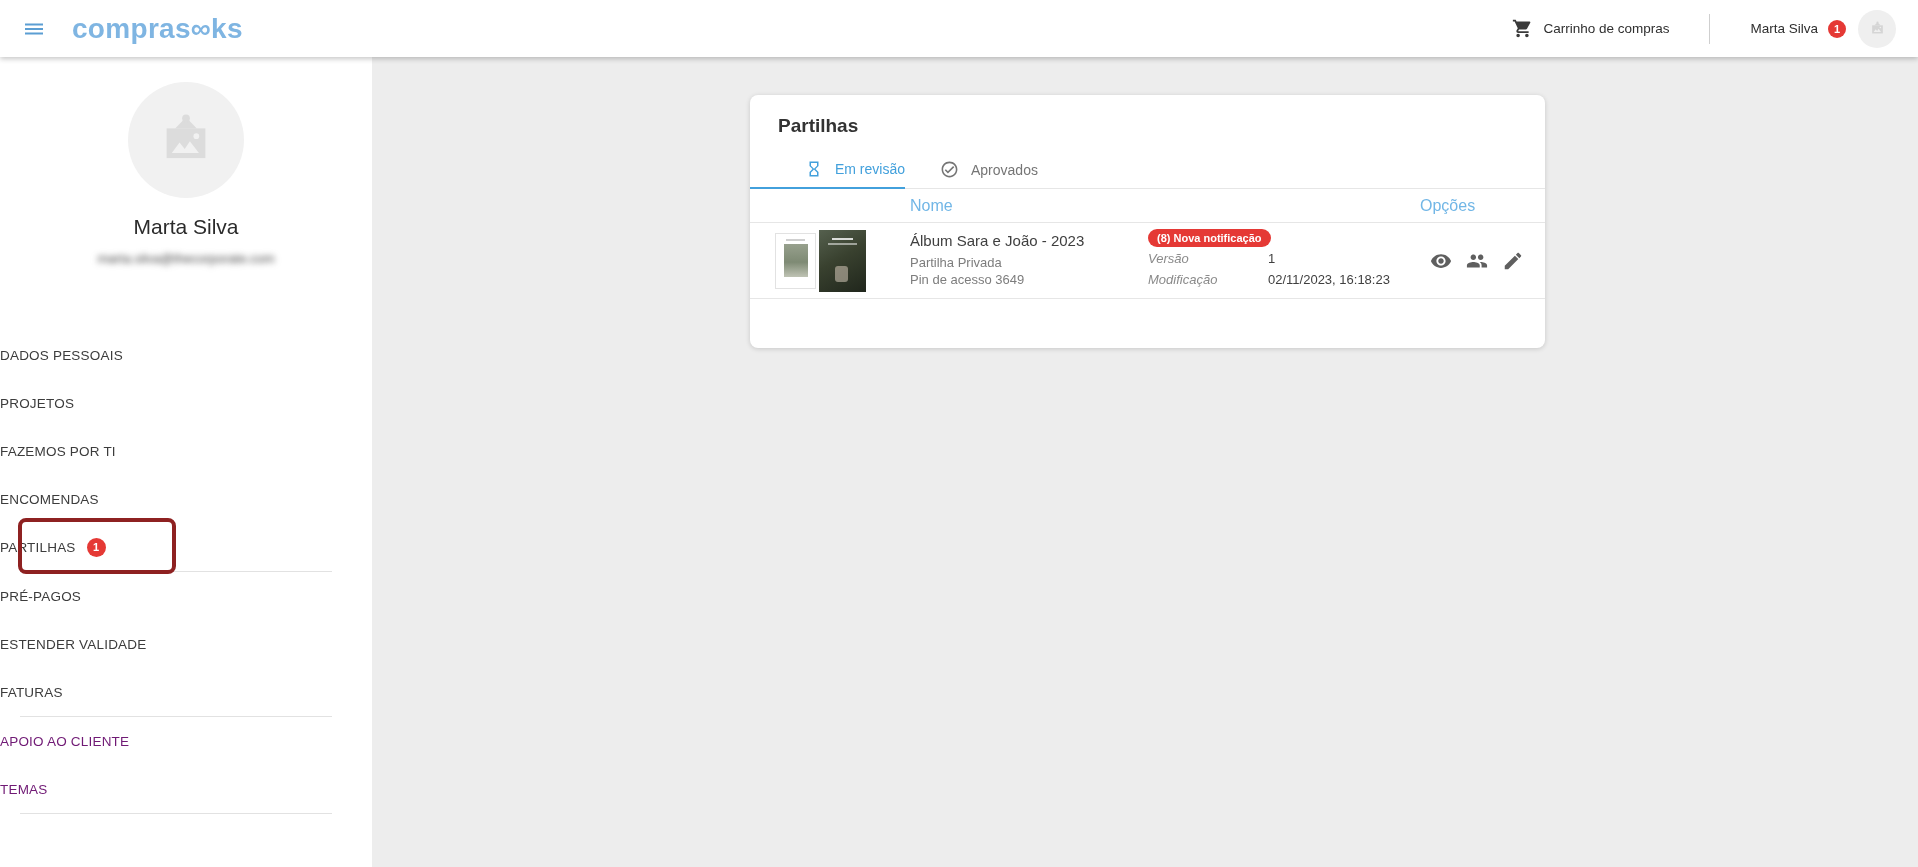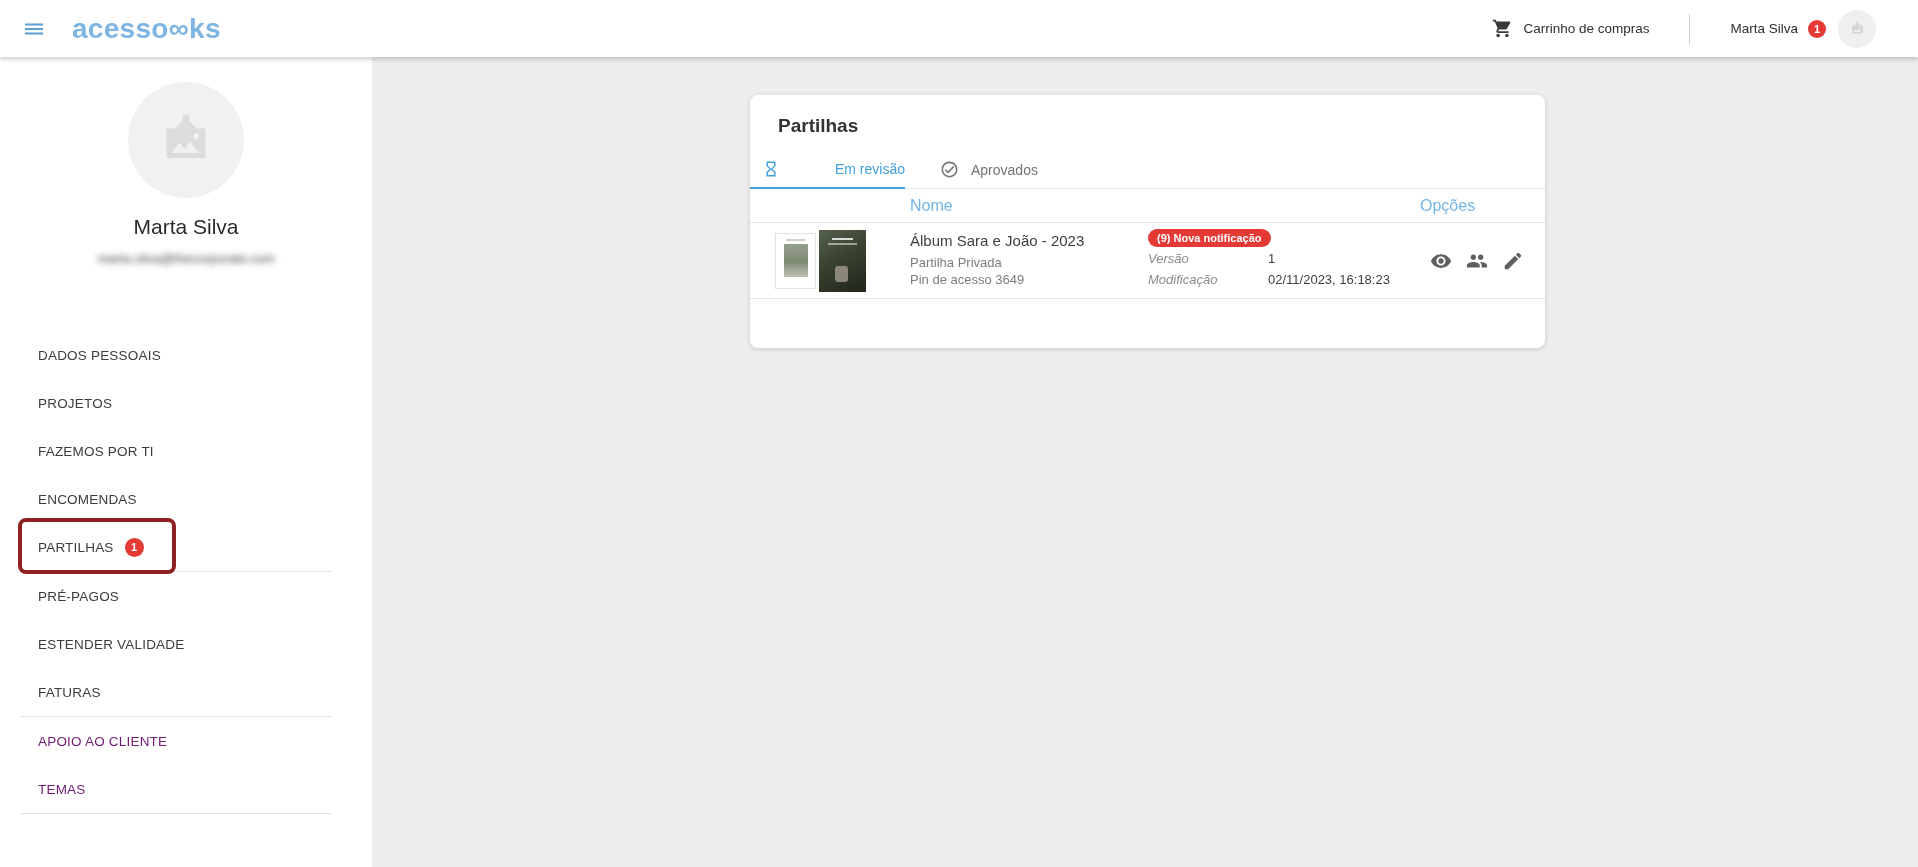--- a/index.html
+++ b/index.html
@@ -16,21 +16,21 @@
     position:absolute; top:0; left:0; width:100%; height:57px;
     background:#ffffff; z-index:20;
     box-shadow:0 2px 5px rgba(0,0,0,0.22);
     display:flex; align-items:center;
   }
   .hamburger { margin-left:22px; width:24px; height:24px; color:#5b9ed3; cursor:pointer; display:flex; align-items:center; }
   .logo {
     margin-left:26px; font-size:28px; font-weight:700; color:#7fb5e2;
     letter-spacing:0.3px; cursor:pointer; line-height:1;
   }
-  .header-right { margin-left:auto; display:flex; align-items:center; padding-right:42px;justify-content:center; }
+  .header-right { margin-left:auto; display:flex; align-items:center; padding-right:22px;justify-content:center; }
   .cart-btn { display:flex; align-items:center; gap:10px; cursor:pointer; color:#2f2f2f; }
   .cart-btn svg { color:#3a3a3a; }
   .cart-label { font-size:13.5px; }
   .vdivider { width:1px; height:30px; background:#cfcfcf; margin:0 40px; }
   .user-name { font-size:13.5px; color:#2f2f2f; cursor:pointer; }
   .count-badge {
     min-width:18px; height:18px; border-radius:50%;
     background:#e53935; color:#fff; font-size:11px; font-weight:bold;
     display:flex; align-items:center; justify-content:center;
     margin-left:10px;
@@ -54,21 +54,21 @@
     position:absolute; top:158px; left:0; width:372px;
     text-align:center; font-size:21px; color:#2b2b2b;
   }
   .profile-email {
     position:absolute; top:194px; left:0; width:372px;
     text-align:center; font-size:13px; color:#454545;
     filter:blur(3px);
   }
   .menu { position:absolute; top:274px; left:0; right:0; }
   .menu-item {
-    height:48px; display:flex; align-items:center; padding-left:38px;
+    height:48px; display:flex; align-items:center; 
     font-size:13.5px; letter-spacing:0.2px; color:#3c3c3c; cursor:pointer;
   }
   .menu-item.accent { color:#701a75; }
   .menu-divider { height:1px; background:#e2e2e2; margin:0 40px 0 20px; }
   .item-badge {
     min-width:19px; height:19px; border-radius:50%;
     background:#e53935; color:#fff; font-size:11px; font-weight:bold;
     display:flex; align-items:center; justify-content:center;
     margin-left:11px;
   }
@@ -80,21 +80,21 @@
   
   .card {
     position:absolute; left:750px; top:95px; width:795px; height:253px;
     background:#ffffff; border-radius:8px; z-index:6;
     box-shadow:0 1px 5px rgba(0,0,0,0.16);
   }
   .card-title { position:absolute; top:20px; left:28px; font-size:19px; font-weight:bold; color:#333; }
   .tabs { position:absolute; top:56px; left:0; right:0; height:38px; border-bottom:1px solid #e6e6e6; display:flex; }
   .tab { display:flex; align-items:center; gap:12px; font-size:14px; cursor:pointer; }
   .tab.active {
-    width:155px; justify-content:space-between; color:#42a0dc; font-weight:500;
+    width:155px; justify-content:flex-end; color:#42a0dc; font-weight:500;
     border-bottom:2px solid #42a0dc; margin-bottom:-1px;padding-left:12px;
   }
   .tab.inactive { margin-left:35px; color:#757575; }
   .thead {
     position:absolute; top:94px; left:0; right:0; height:34px;
     border-bottom:1px solid #e6e6e6; font-size:16px; color:#71b6e6;
   }
   .th-nome { position:absolute; left:160px; line-height:34px; }
   .th-opcoes { position:absolute; left:670px; line-height:34px; }
   .trow { position:absolute; top:128px; left:0; right:0; height:76px; border-bottom:1px solid #e6e6e6; }
@@ -135,21 +135,21 @@
 <body>
 
 <div class="header">
   <div class="hamburger">
     <span class="icon">
       <svg width="24" height="24" viewBox="0 0 24 24" fill="currentColor">
           <path d="M3 6.5h18v2H3zM3 11h18v2H3zM3 15.5h18v2H3z"></path>
         </svg>
     </span>
   </div>
-  <div class="logo">acesso∞ks</div>
+  <div class="logo">compras∞ks</div>
   <div class="header-right">
     <div class="cart-btn">
       <span class="icon">
         <svg width="21" height="21" viewBox="0 0 24 24" fill="currentColor">
             <path d="M7 18c-1.1 0-1.99.9-1.99 2S5.9 22 7 22s2-.9 2-2-.9-2-2-2zM1 2v2h2l3.6 7.59-1.35 2.45c-.16.28-.25.61-.25.96 0 1.1.9 2 2 2h12v-2H7.42c-.14 0-.25-.11-.25-.25l.03-.12.9-1.63h7.45c.75 0 1.41-.41 1.75-1.03l3.58-6.49c.08-.14.12-.31.12-.49 0-.55-.45-1-1-1H5.21l-.94-2H1zm16 16c-1.1 0-1.99.9-1.99 2s.89 2 1.99 2 2-.9 2-2-.9-2-2-2z"></path>
           </svg>
       </span>
       <span class="cart-label">Carrinho de compras</span>
     </div>
     <div class="vdivider"></div>
@@ -260,21 +260,21 @@
         </div>
     </div>
 
     <div class="row-name">
       <div class="row-title">Álbum Sara e João - 2023</div>
       <div class="row-sub">Partilha Privada</div>
       <div class="row-sub">Pin de acesso 3649</div>
     </div>
 
     <div class="row-mid">
-      <span class="pill">(9) Nova notificação</span>
+      <span class="pill">(8) Nova notificação</span>
       <div class="kv">
         <span class="k">Versão</span>
         <span class="v">1</span>
       </div>
       <div class="kv">
         <span class="k">Modificação</span>
         <span class="v">02/11/2023, 16:18:23</span>
       </div>
     </div>
 

